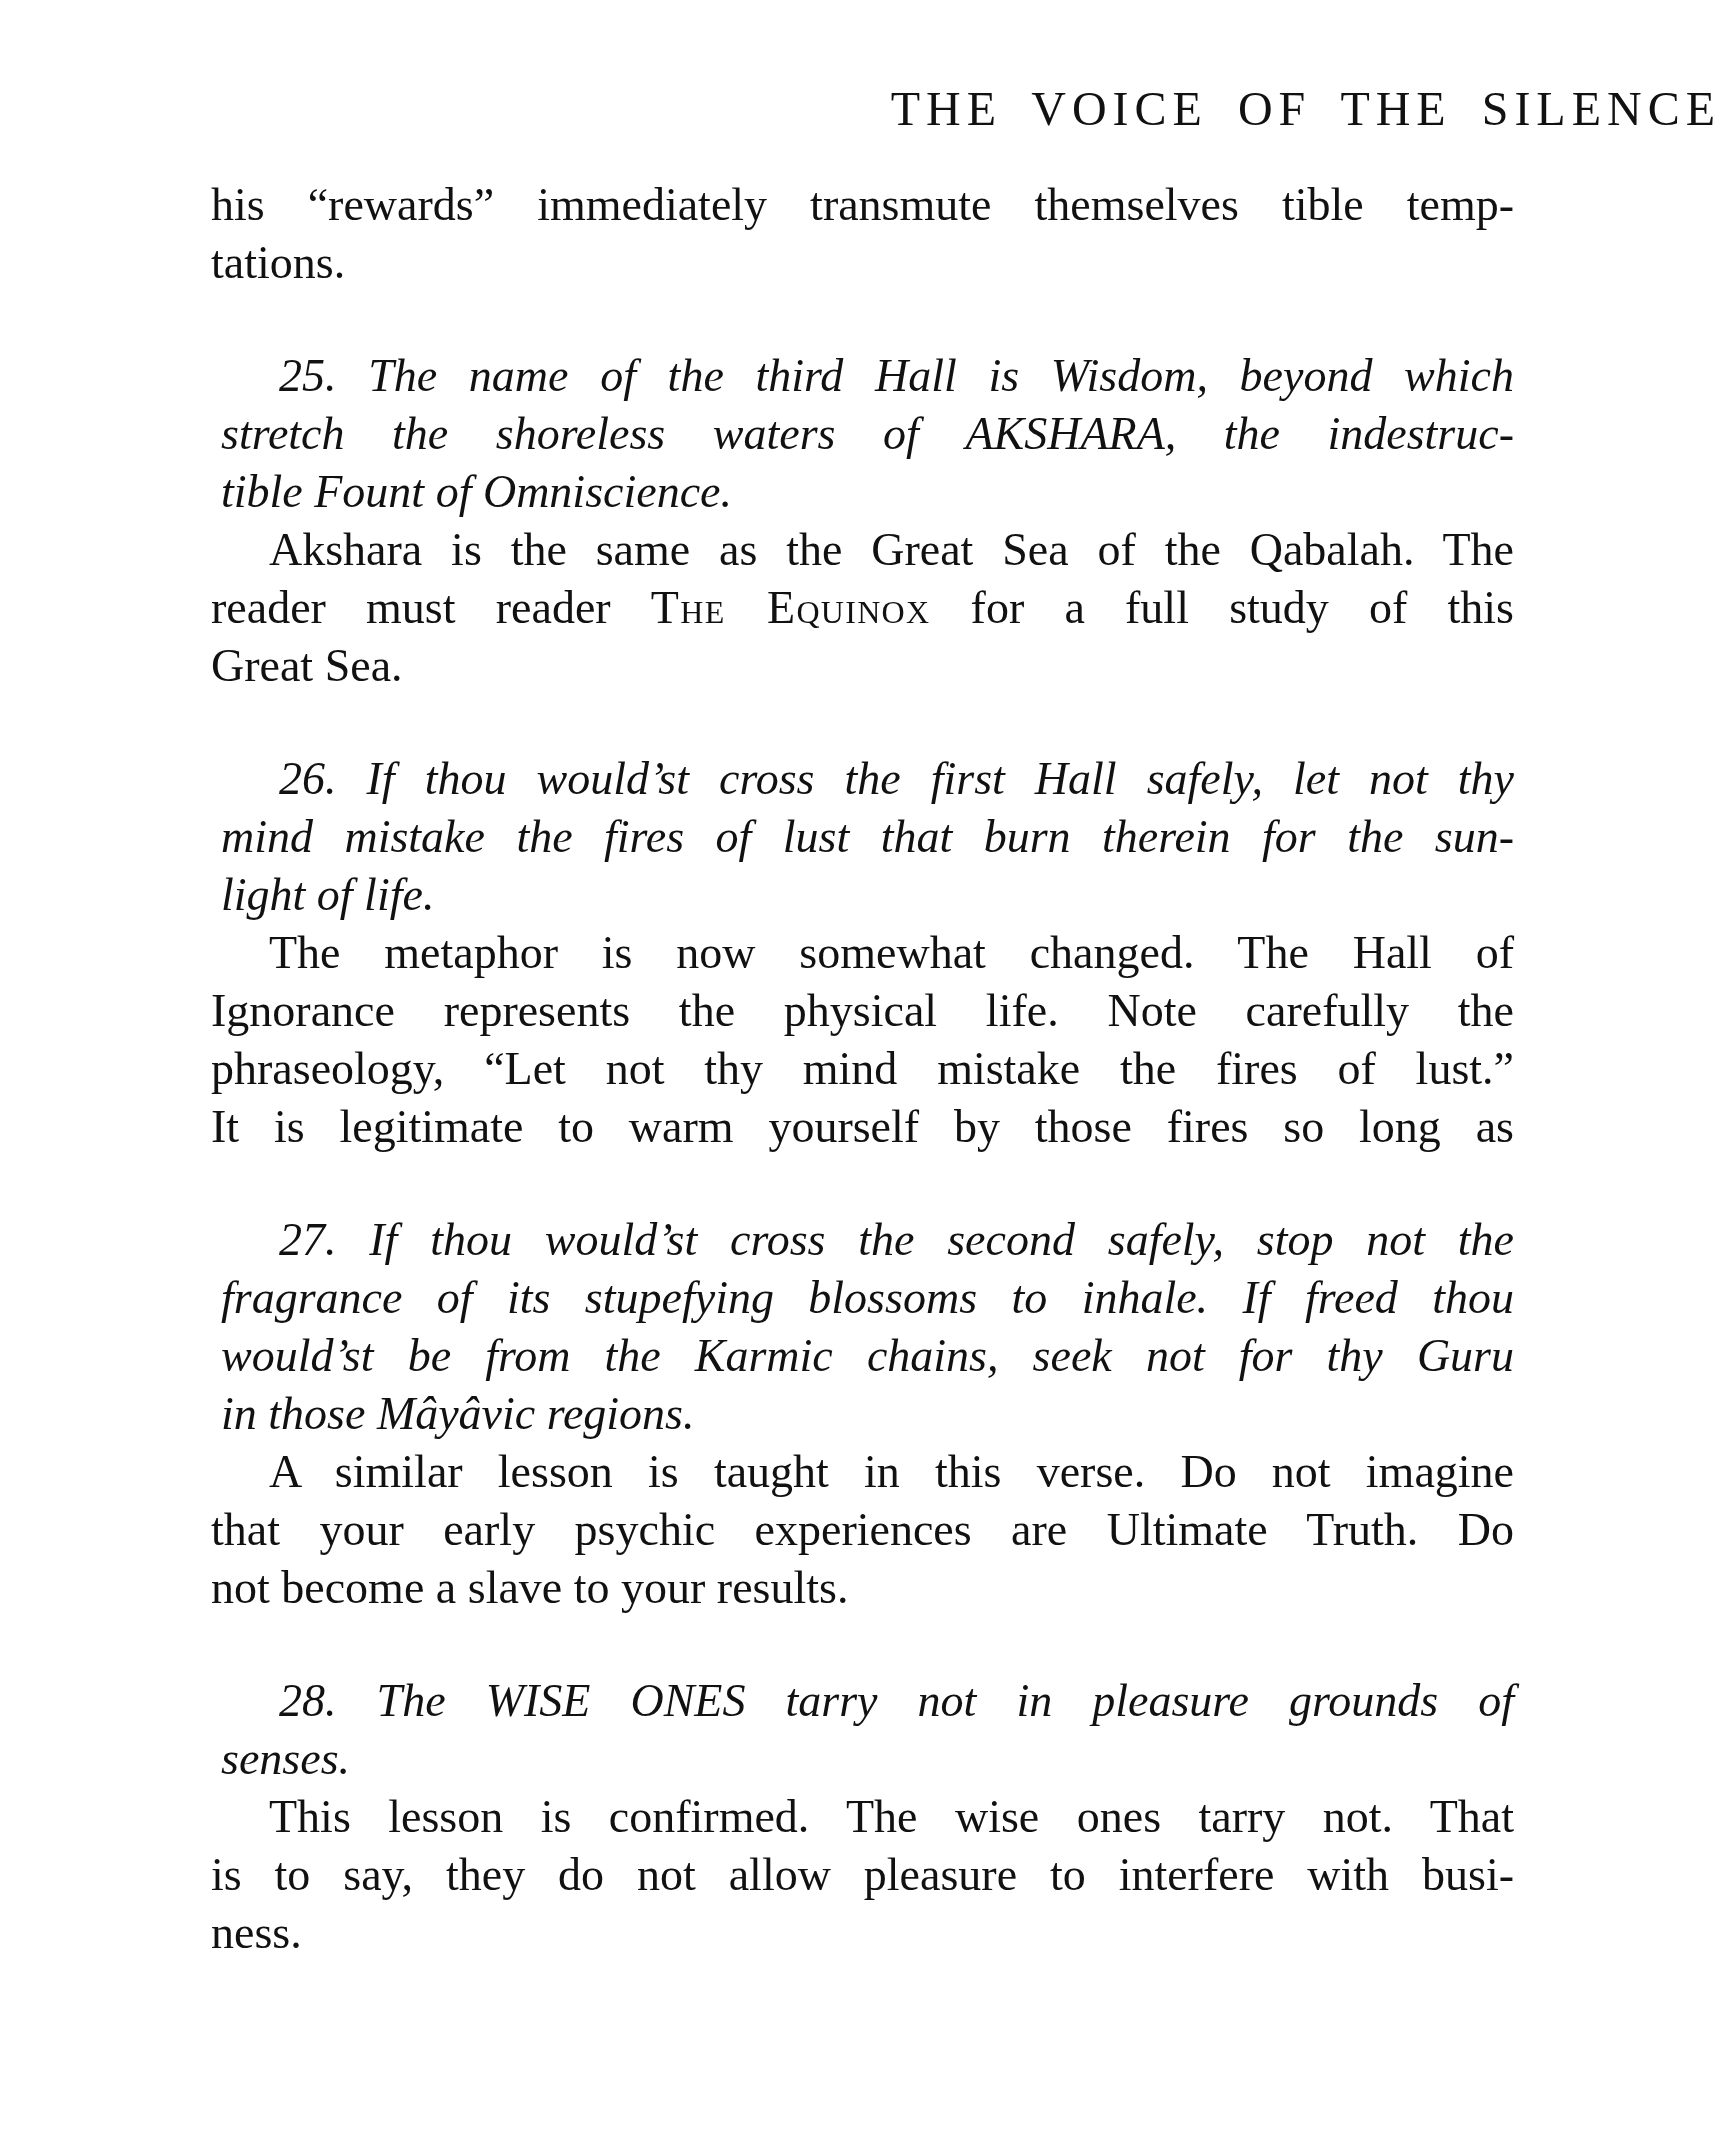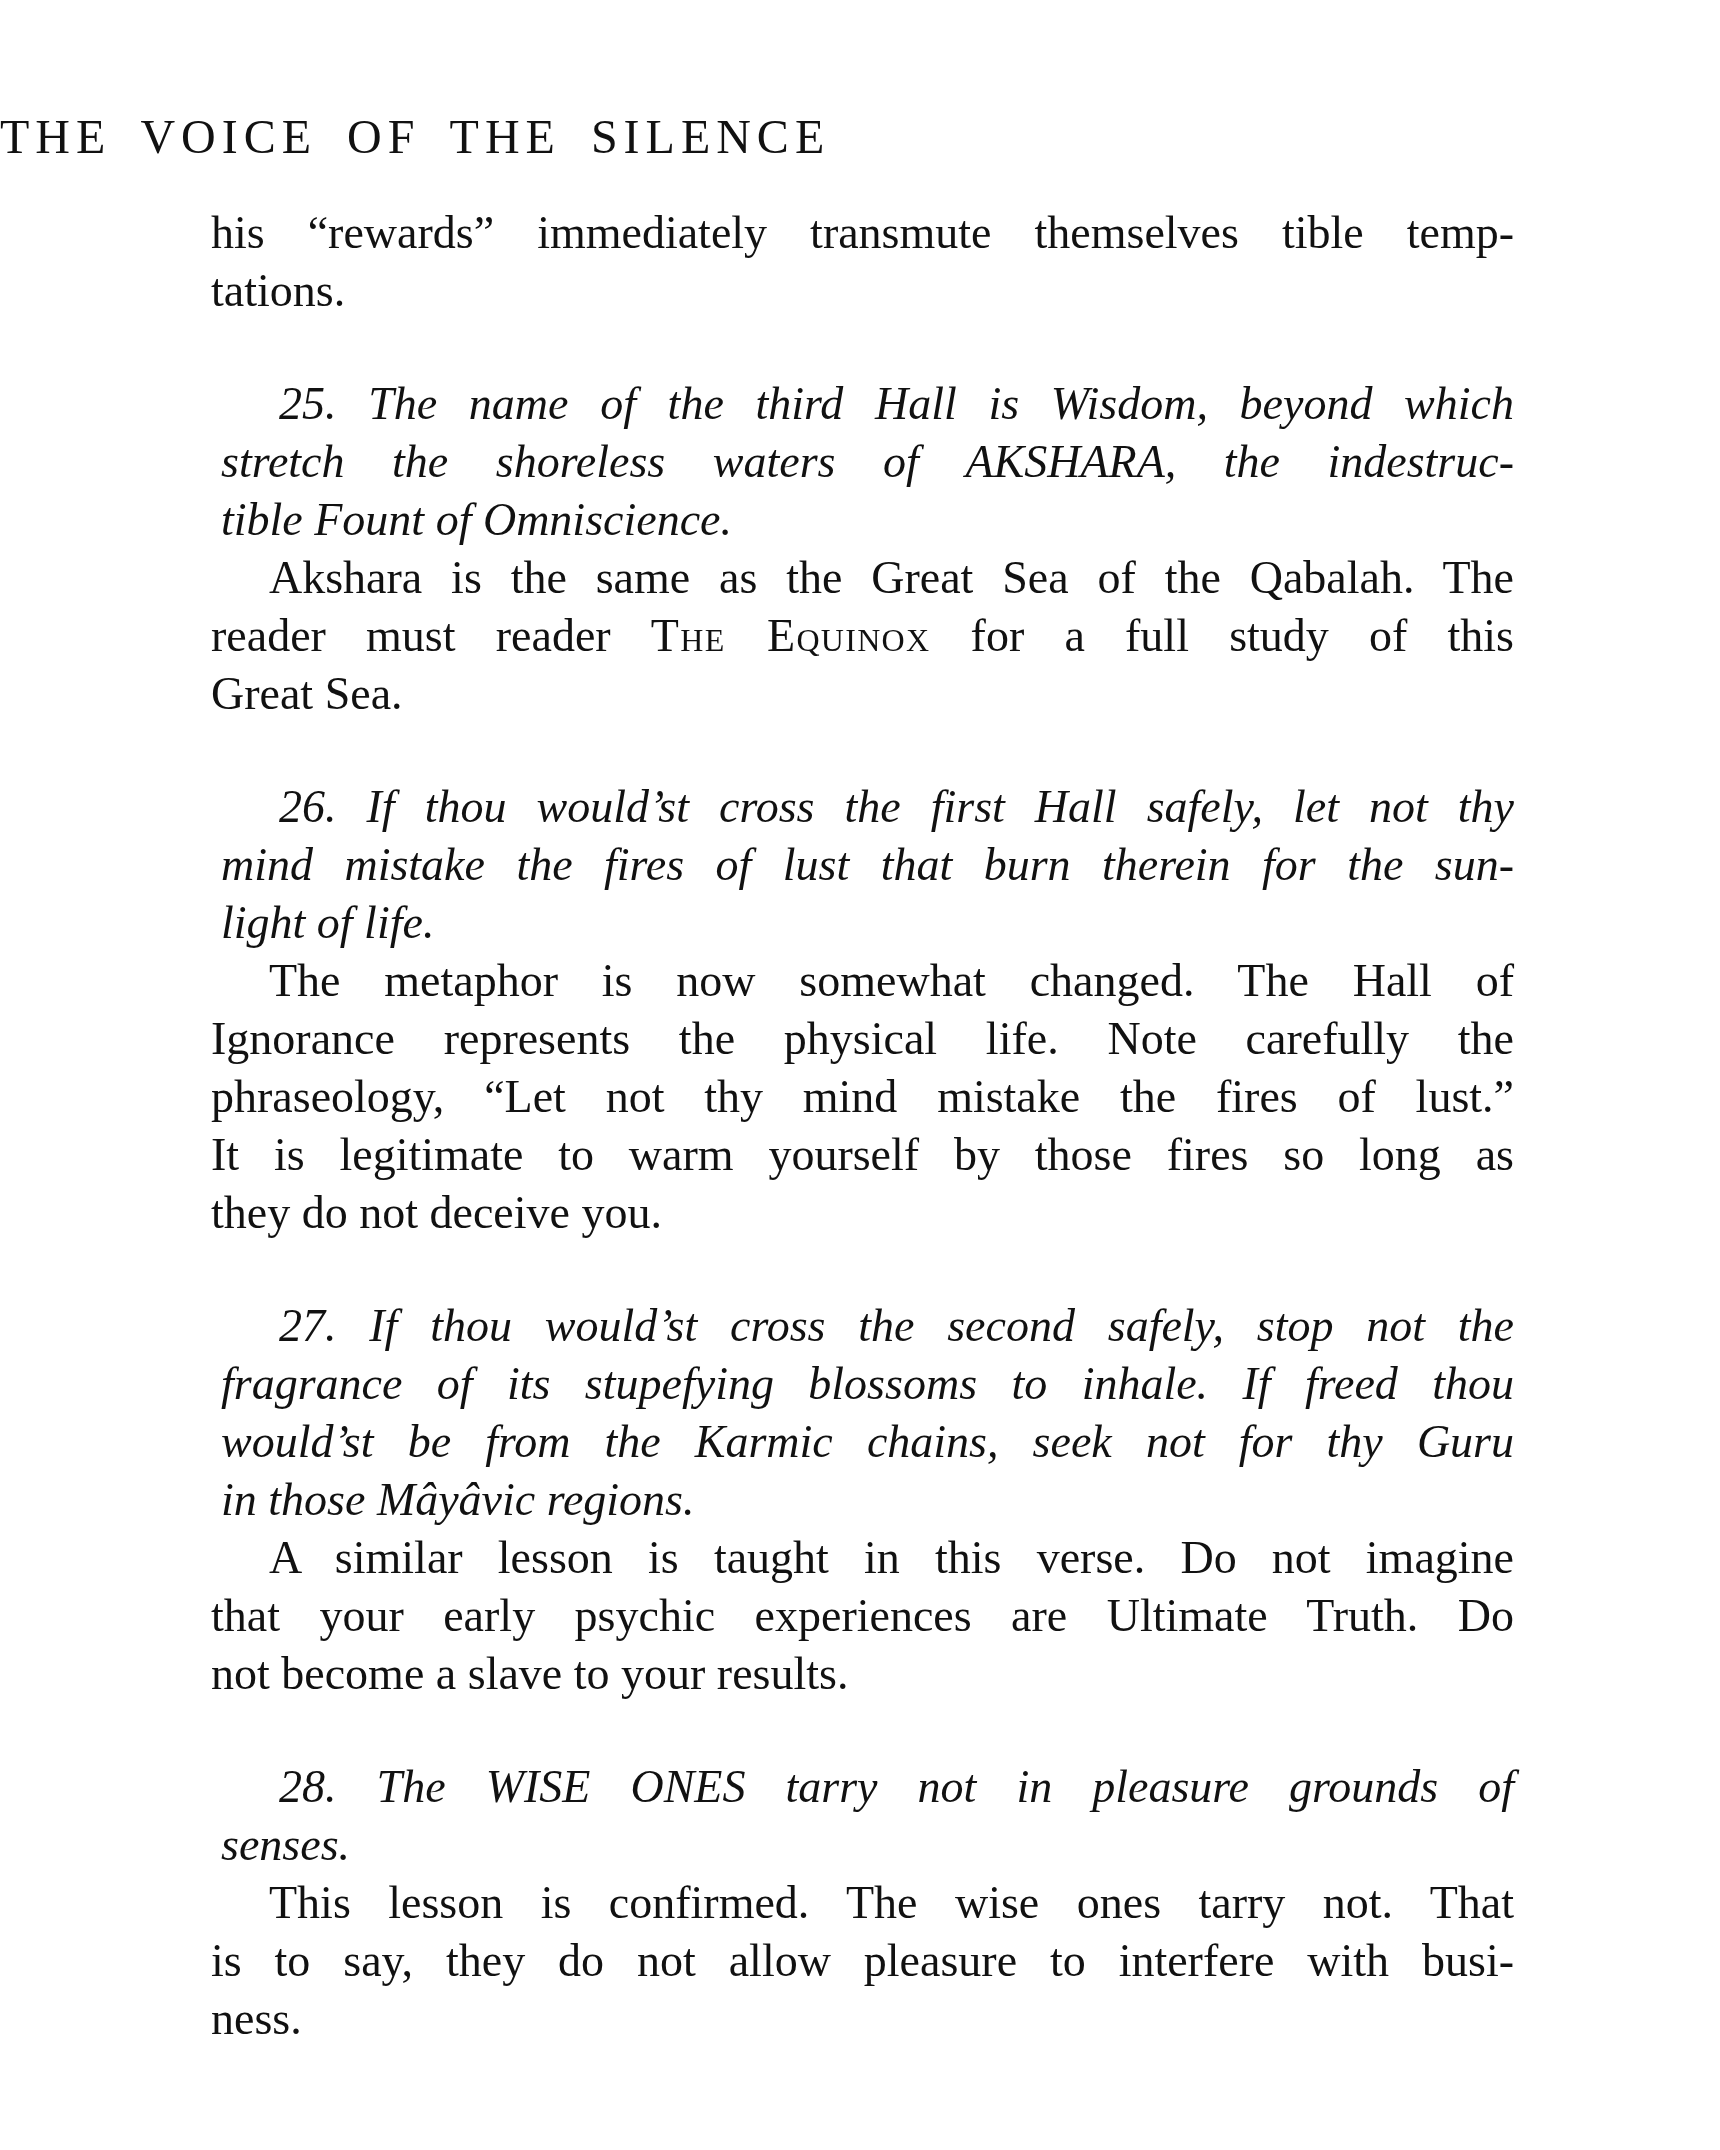--- a/index.html
+++ b/index.html
@@ -5,21 +5,21 @@
   html, body { margin: 0; padding: 0; }
   .page {
     position: relative;
     width: 1721px;
     height: 2344px;
     background: #ffffff;
     color: #111111;
     font-family: "Liberation Serif", serif;
     overflow: hidden;
   }
-  .header { padding-top: 109px; text-align: left; }
+  .header { padding-top: 81px; text-align: right; }
   .title {
     display: inline-block;
     font-size: 48px;
     font-weight: 400;
     letter-spacing: 6px;
     word-spacing: 12px;
     white-space: nowrap;
   }
   .text {
     width: 1303px;
@@ -66,21 +66,20 @@
     <div class="para verse gap">
       <div class="line first">26.  If thou would’st cross the first Hall safely, let not thy</div>
       <div class="line">mind mistake the fires of lust that burn therein for the sun-</div>
       <div class="line last">light of life.</div>
     </div>
     <div class="para">
       <div class="line first">The metaphor is now somewhat changed.  The Hall of</div>
       <div class="line">Ignorance represents the physical life.  Note carefully the</div>
       <div class="line">phraseology, “Let not thy mind mistake the fires of lust.”</div>
       <div class="line">It is legitimate to warm yourself by those fires so long as</div>
-      <div class="line last">they do not deceive you.</div>
     </div>
 
     <div class="para verse gap">
       <div class="line first">27.  If thou would’st cross the second safely, stop not the</div>
       <div class="line">fragrance of its stupefying blossoms to inhale.  If freed thou</div>
       <div class="line">would’st be from the Karmic chains, seek not for thy Guru</div>
       <div class="line last">in those Mâyâvic regions.</div>
     </div>
     <div class="para">
       <div class="line first">A similar lesson is taught in this verse.  Do not imagine</div>

